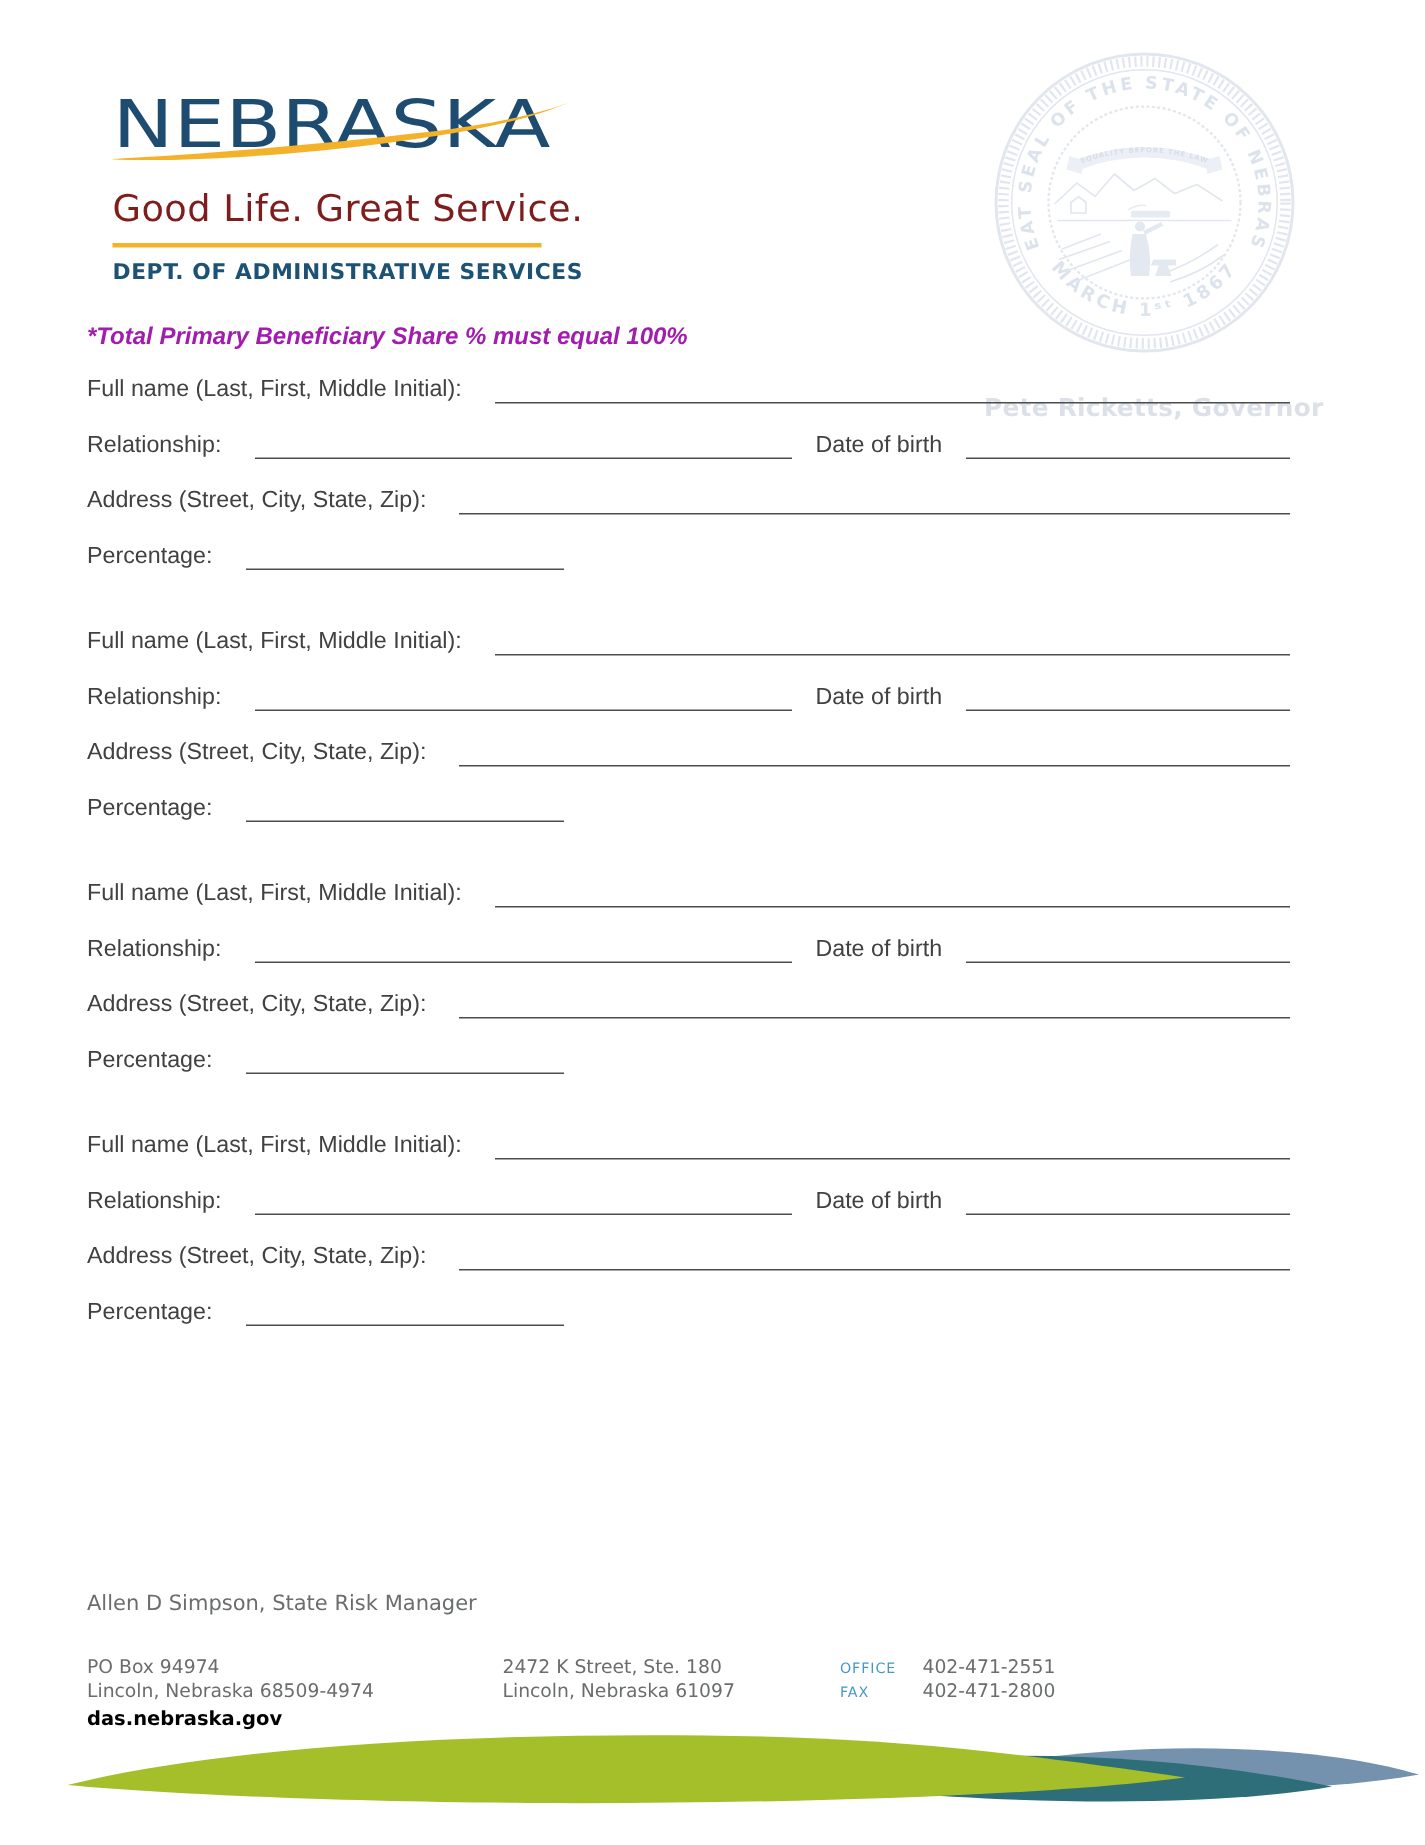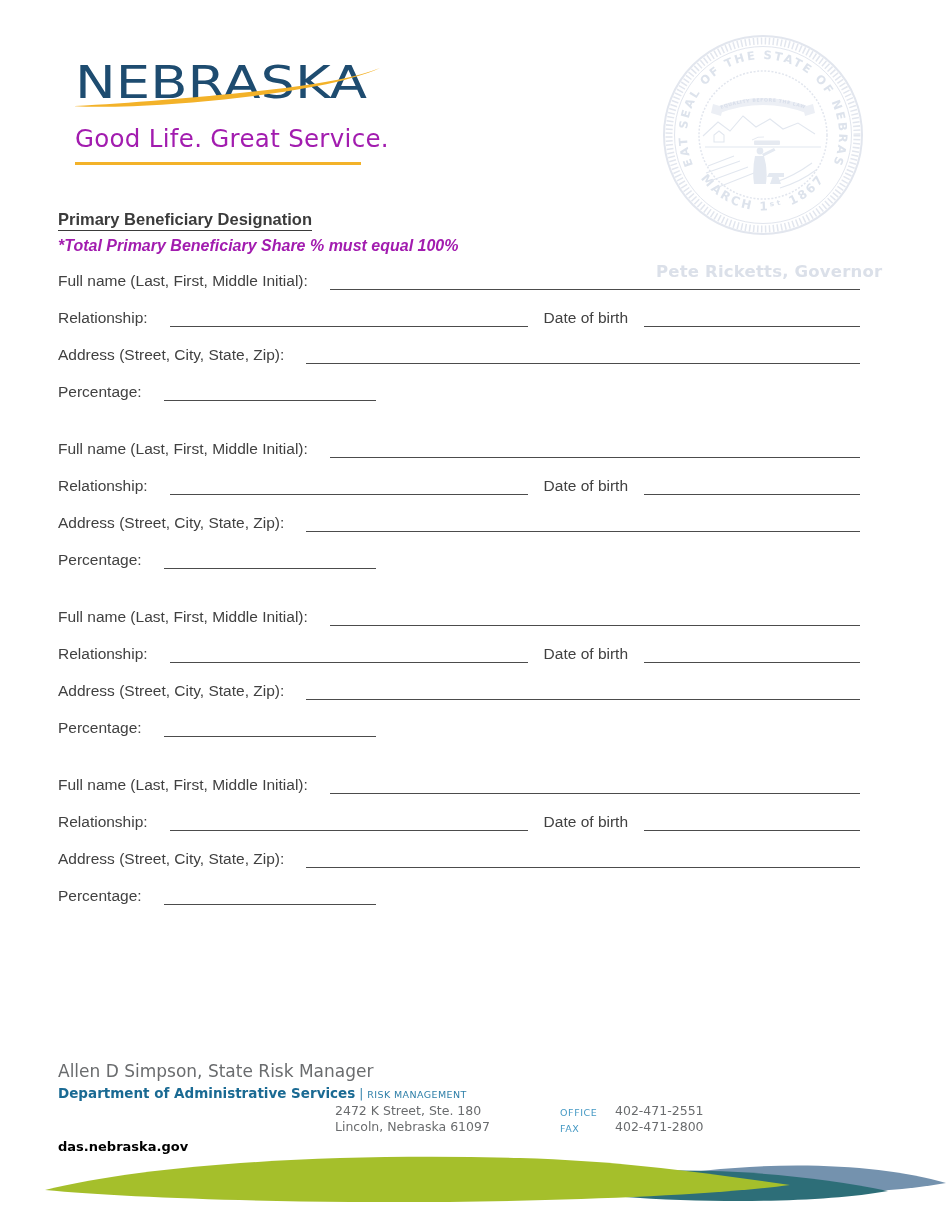--- a/index.html
+++ b/index.html
@@ -7,21 +7,21 @@
   body {
     width:950px; height:1230px; position:relative; overflow:hidden;
     font-family:"Liberation Sans", sans-serif; color:#414141;
   }
 
   
   .brand { position:absolute; left:75px; top:56px; width:320px; }
   .brand .wordmark-svg { display:block; }
   .tagline {
     font-family:"DejaVu Sans", sans-serif; font-weight:400;
-    font-size:24.5px; letter-spacing:.3px; color:#a21caf; margin-top:10px;
+    font-size:24.5px; letter-spacing:.3px; color:#7f1d1d; margin-top:10px;
   }
   .gold-rule { width:286px; height:2.5px; background:#f3b229; margin-top:9px; }
   .dept-line {
     font-family:"DejaVu Sans", sans-serif; font-weight:bold;
     font-size:14.5px; letter-spacing:.4px; color:#1d5277; margin-top:9px;
   }
 
   
   .seal { position:absolute; left:658px; top:30px; }
   .governor {
@@ -49,21 +49,21 @@
   .wline.grow { flex:1 1 auto; }
   .wline.gap { margin-left:6px; }
   .wline.w358 { width:358px; flex:0 0 358px; }
   .wline.w212 { width:212px; flex:0 0 212px; }
 
   
   .footer { position:absolute; left:0; top:0; width:950px; height:1230px; pointer-events:none; }
   .footer > * { pointer-events:auto; }
   .f-manager {
     position:absolute; left:58px; top:1061px;
-    font-family:"DejaVu Sans", sans-serif; font-size:17px; color:#6a6c6e;
+    font-family:"DejaVu Sans", sans-serif; font-size:14px; color:#6a6c6e;
   }
   .f-dept { position:absolute; left:58px; top:1083px; font-family:"DejaVu Sans", sans-serif; }
   .f-dept .f-dept-bold { font-weight:bold; font-size:13.5px; color:#1a6a93; }
   .f-dept .f-sep { font-size:12px; color:#2e7fa8; margin:0 4px; }
   .f-dept .f-unit { font-size:9.5px; letter-spacing:.4px; color:#2e7fa8; }
   .f-col {
     position:absolute; top:1103px;
     font-family:"DejaVu Sans", sans-serif; font-size:12.5px; line-height:16px; color:#6a6c6e;
   }
   .f-col1 { left:58px; }
@@ -86,20 +86,21 @@
 </head>
 <body>
 
 <div class="brand">
   <svg class="wordmark-svg" width="310" height="58" viewBox="0 0 310 58">
     <text x="0" y="42" font-family="DejaVu Sans, sans-serif" font-size="44" font-weight="500" fill="#1e4c70" textLength="292" lengthAdjust="spacingAndGlyphs">NEBRASKA</text>
     <path fill="#f3b229" d="M -2,50 C 60,47 140,40 210,32 C 250,27 282,21 305,12 C 276,25 232,33 182,39.5 C 112,48.5 35,52.5 -2,50 Z"></path>
   </svg>
   <div class="tagline">Good Life. Great Service.</div>
   <div class="gold-rule"></div>
+  <div class="dept-line">DEPT. OF ADMINISTRATIVE SERVICES</div>
 </div>
 
 <svg class="seal" width="210" height="210" viewBox="0 0 210 210">
   <g fill="none" stroke="#e2e6ee">
     <circle cx="105" cy="105" r="99" stroke-width="2"></circle>
     <circle cx="105" cy="105" r="94" stroke-width="7" stroke-dasharray="1.5,2.5"></circle>
     <circle cx="105" cy="105" r="88.5" stroke-width="1"></circle>
     <circle cx="105" cy="105" r="64" stroke-width="1.5" stroke-dasharray="2,1.6"></circle>
   </g>
   <defs>
@@ -134,23 +135,20 @@
     <circle cx="102" cy="121" r="3.4"></circle>
     <path d="M 97,126 Q 94,140 96,154 L 108,154 Q 110,139 106,126 Z"></path>
     <path d="M 111,143 h 15 v 4 h -5.5 l 2.5,7 h -11 l 2.5,-7 h -5.5 z"></path>
     <path d="M 104,124 L 116,118 l 1.5,2.5 -12,6 z"></path>
   </g>
 </svg>
 
 <div class="governor">Pete Ricketts, Governor</div>
 
 <div class="content">
-  <div>
-    <span class="form-title">Primary Beneficiary Designation</span>
-  </div>
   <div class="form-note">*Total Primary Beneficiary Share % must equal 100%</div>
 
   <div class="blocks">
 
     <div class="block">
       <div class="row">
         <span class="lbl">Full name (Last, First, Middle Initial):</span>
         <span class="wline grow gap"></span>
       </div>
       <div class="row">
@@ -231,24 +229,25 @@
         <span class="wline w212 gap"></span>
       </div>
     </div>
 
   </div>
 </div>
 
 <div class="footer">
   <div class="f-manager">Allen D Simpson, State Risk Manager</div>
 
-  <div class="f-dept">
-    <span class="f-dept-bold">Department of Administrative Services</span><span class="f-sep">|</span><span class="f-unit">RISK MANAGEMENT</span>
-  </div>
-
+
+  <div class="f-col f-col1">
+    <div>PO Box 94974</div>
+    <div>Lincoln, Nebraska 68509-4974</div>
+  </div>
 
   <div class="f-col f-col2">
     <div>2472 K Street, Ste. 180</div>
     <div>Lincoln, Nebraska 61097</div>
   </div>
 
   <div class="f-phone-labels">
     <div>OFFICE</div>
     <div>FAX</div>
   </div>

